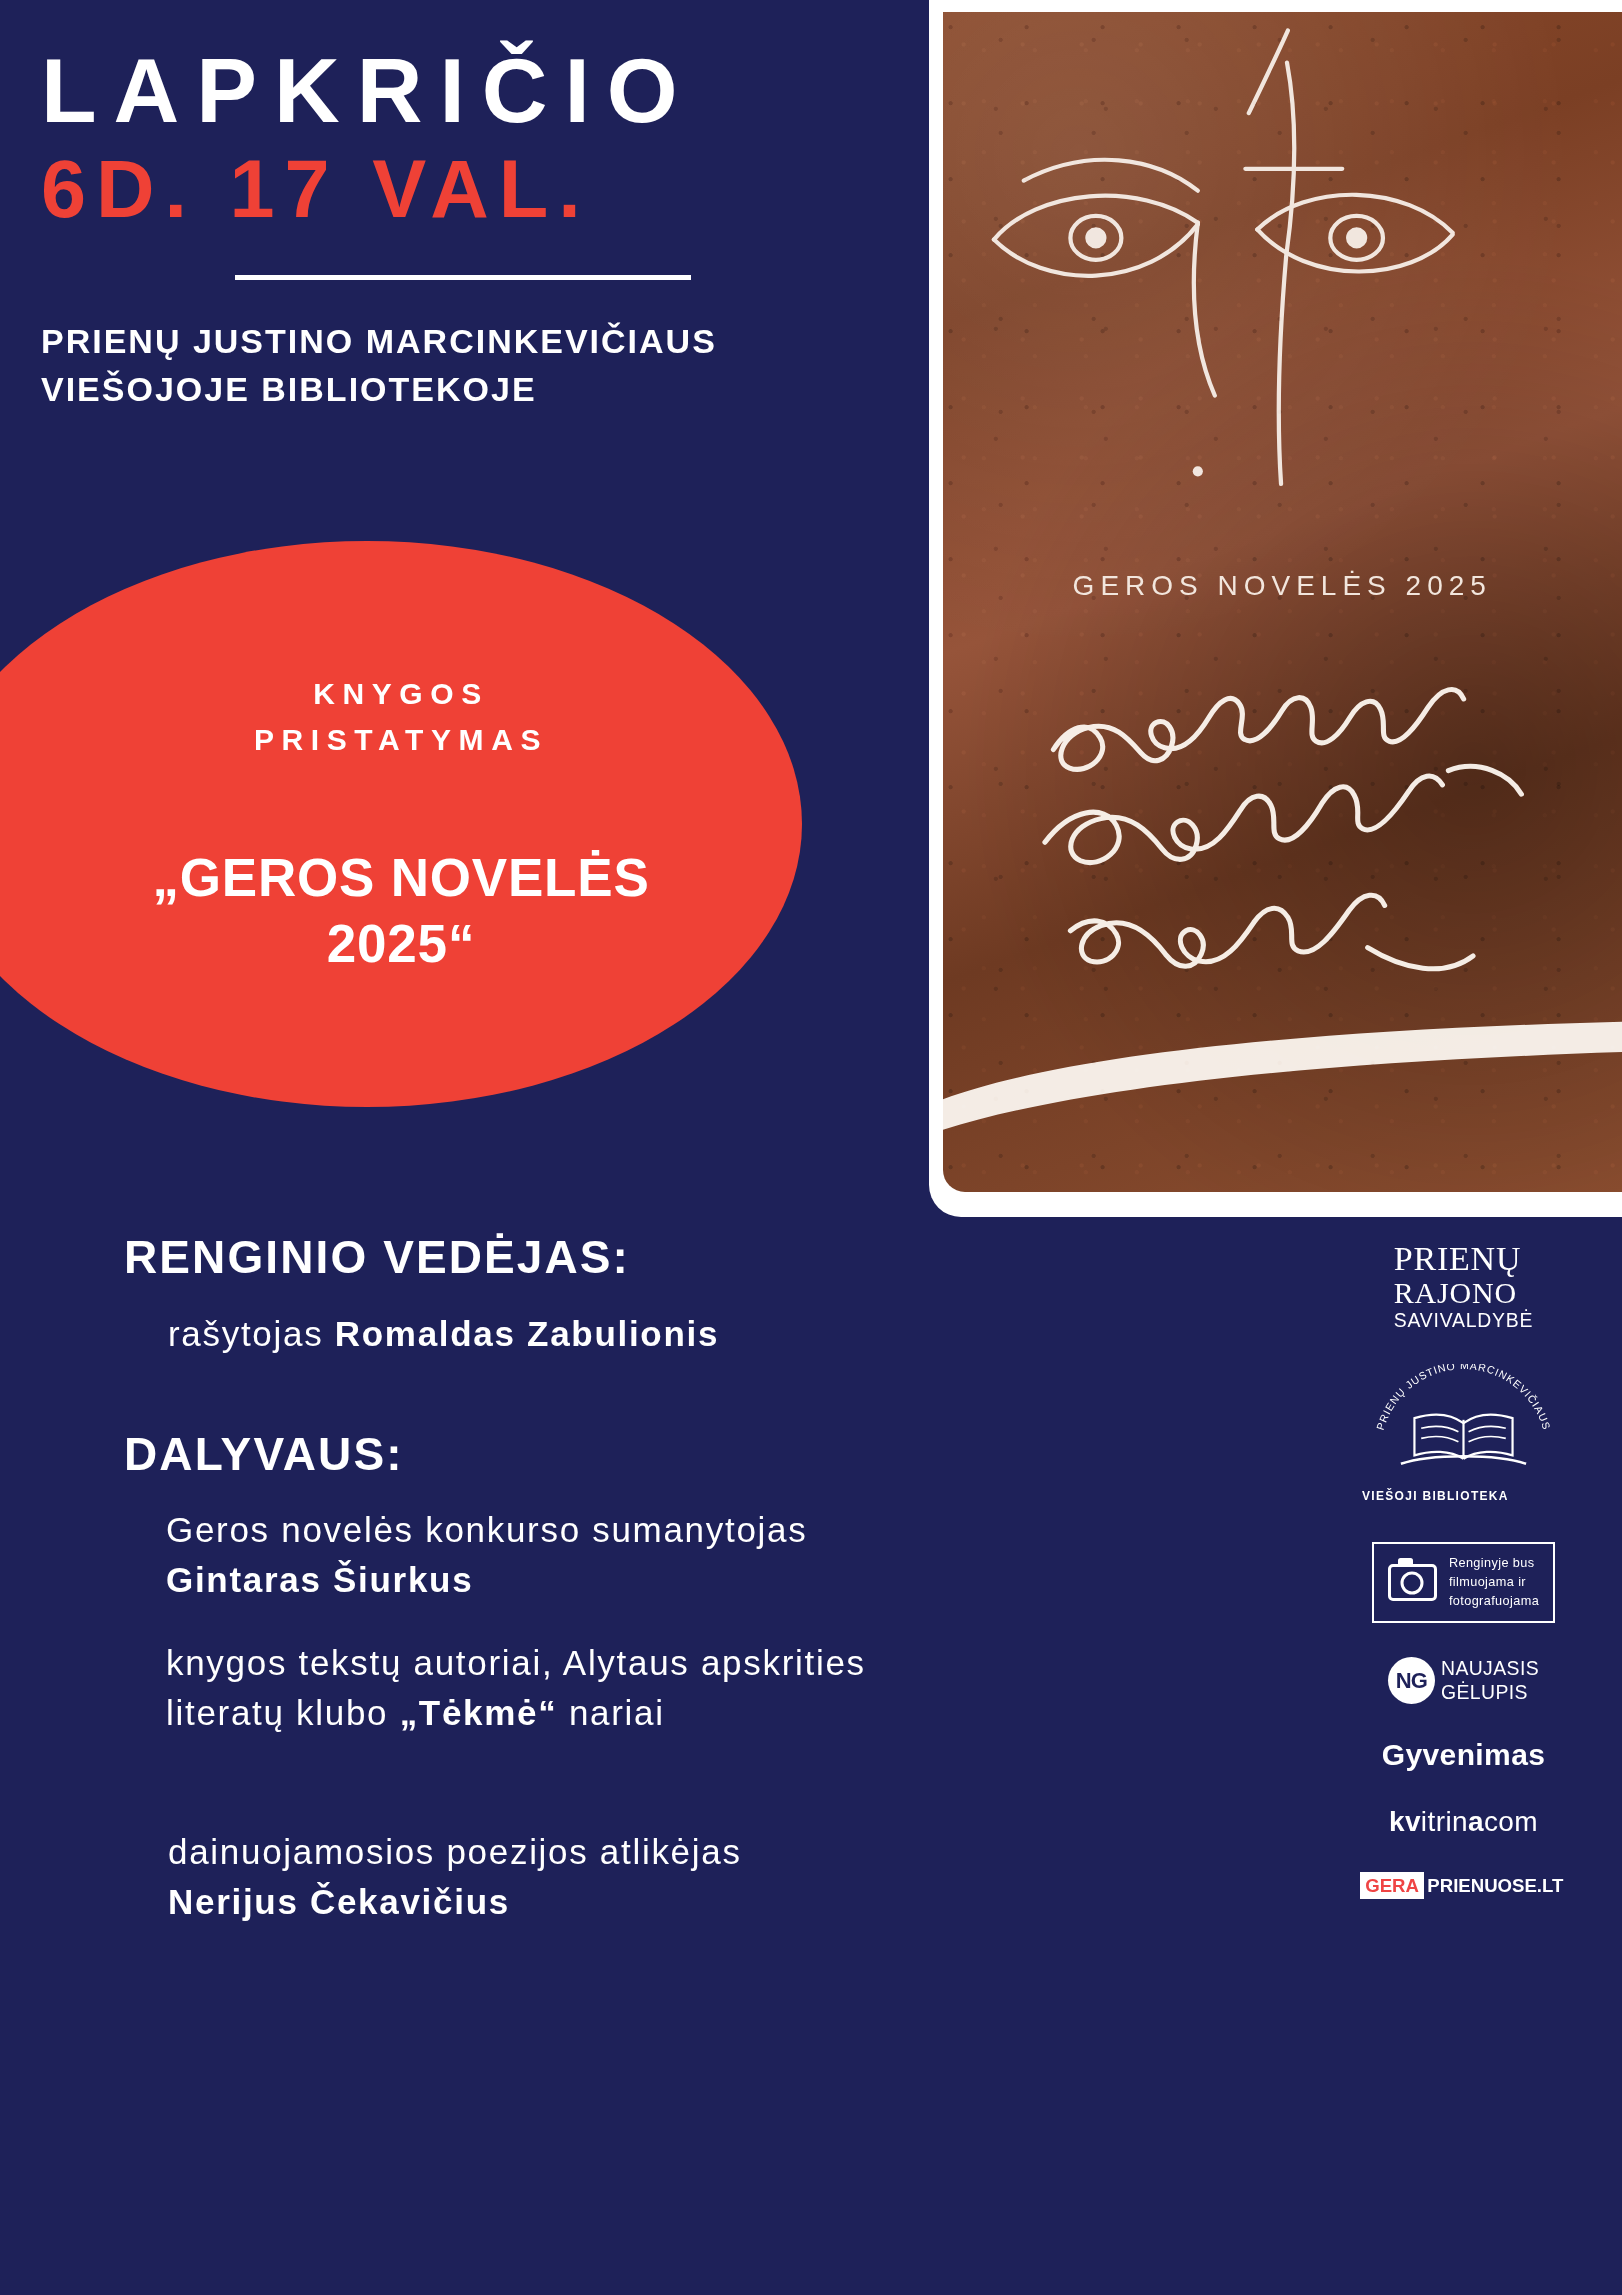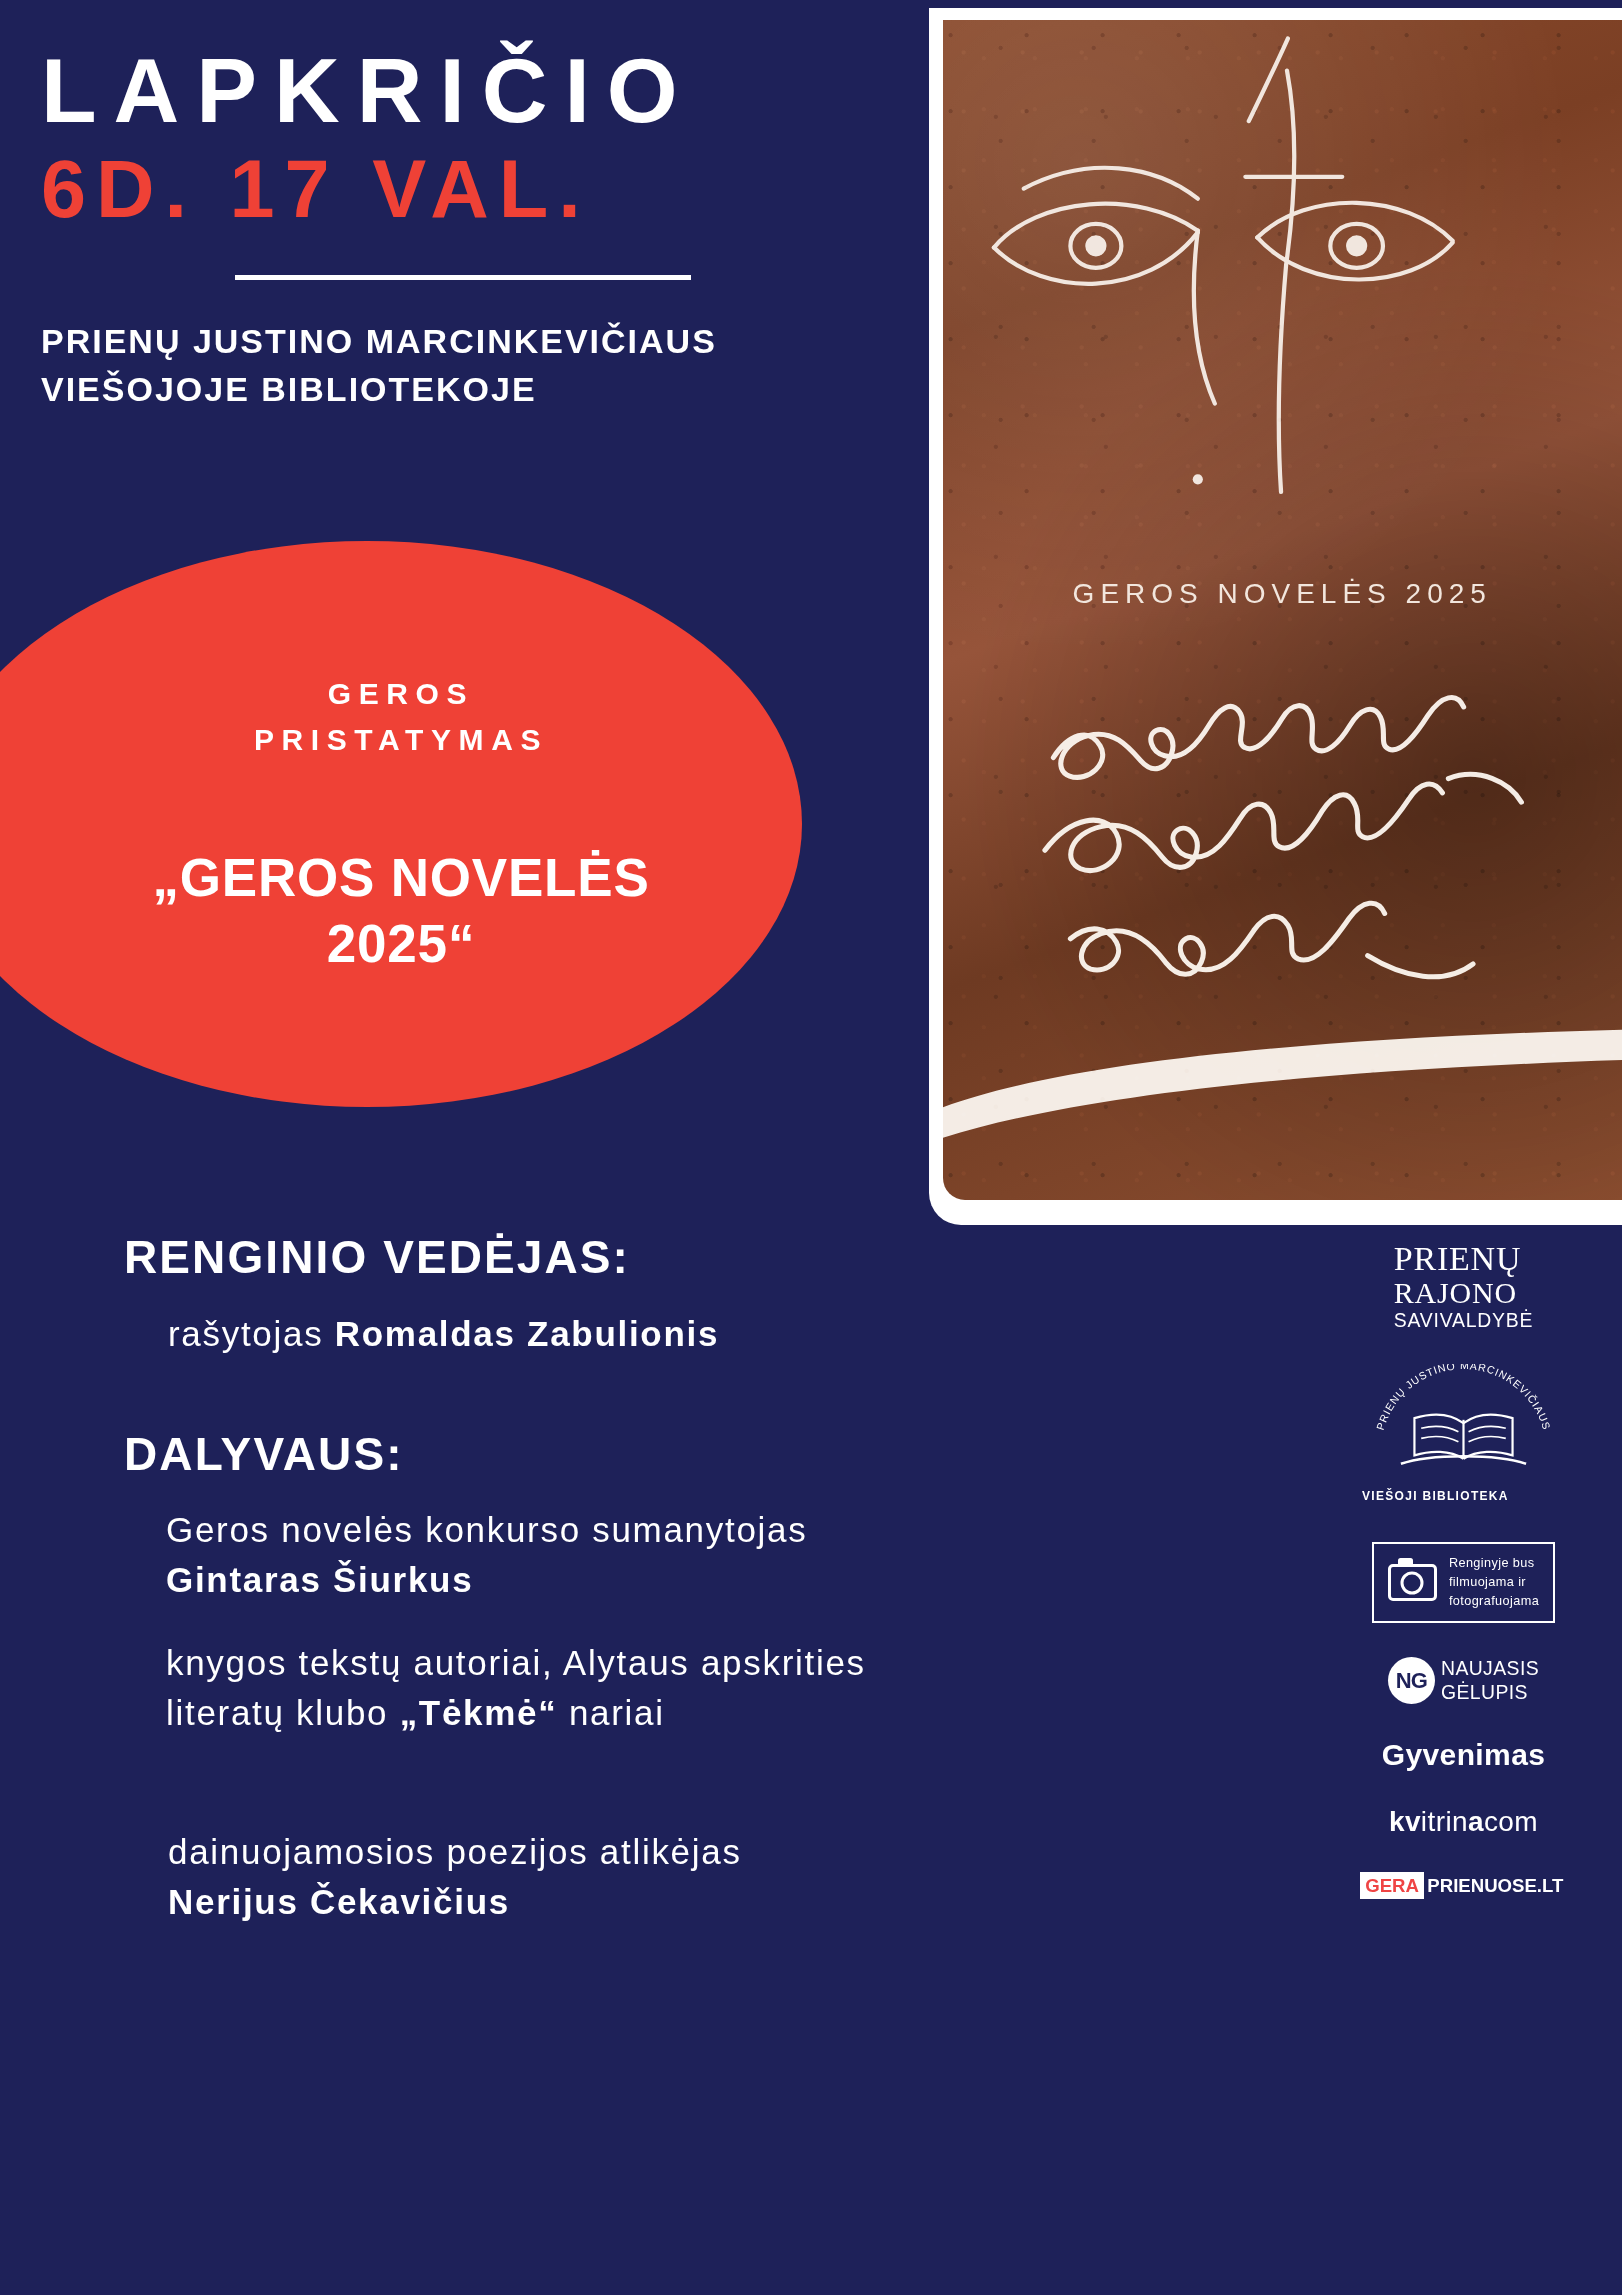--- a/index.html
+++ b/index.html
@@ -81,21 +81,21 @@
     font-size:53px;
     font-weight:bold;
     letter-spacing:0.8px;
     line-height:1.25;
     color:#ffffff;
   }
 
   
   .cover-frame {
     position:absolute;
-    left:929px; top:8px;
+    left:929px; top:0px;
     width:693px; height:1217px;
     background:#ffffff;
     border-bottom-left-radius:32px;
     padding:12px 0 25px 13.5px;
   }
   .cover {
     position:relative;
     width:100%; height:100%;
     overflow:hidden;
     background:
@@ -226,21 +226,21 @@
   <div class="head-left">
     <div class="title-month">LAPKRIČIO</div>
     <div class="title-date">6D. 17 VAL.</div>
     <div class="rule"></div>
     <div class="venue">PRIENŲ JUSTINO MARCINKEVIČIAUS</div>
     <div class="venue">VIEŠOJOJE BIBLIOTEKOJE</div>
   </div>
 
   <div class="ellipse">
     <div class="kicker">
-      <div>GEROS</div>
+      <div>KNYGOS</div>
       <div>PRISTATYMAS</div>
     </div>
     <div class="booktitle">
       <div>„GEROS NOVELĖS</div>
       <div>2025“</div>
     </div>
   </div>
 
   <div class="cover-frame">
     <div class="cover">

